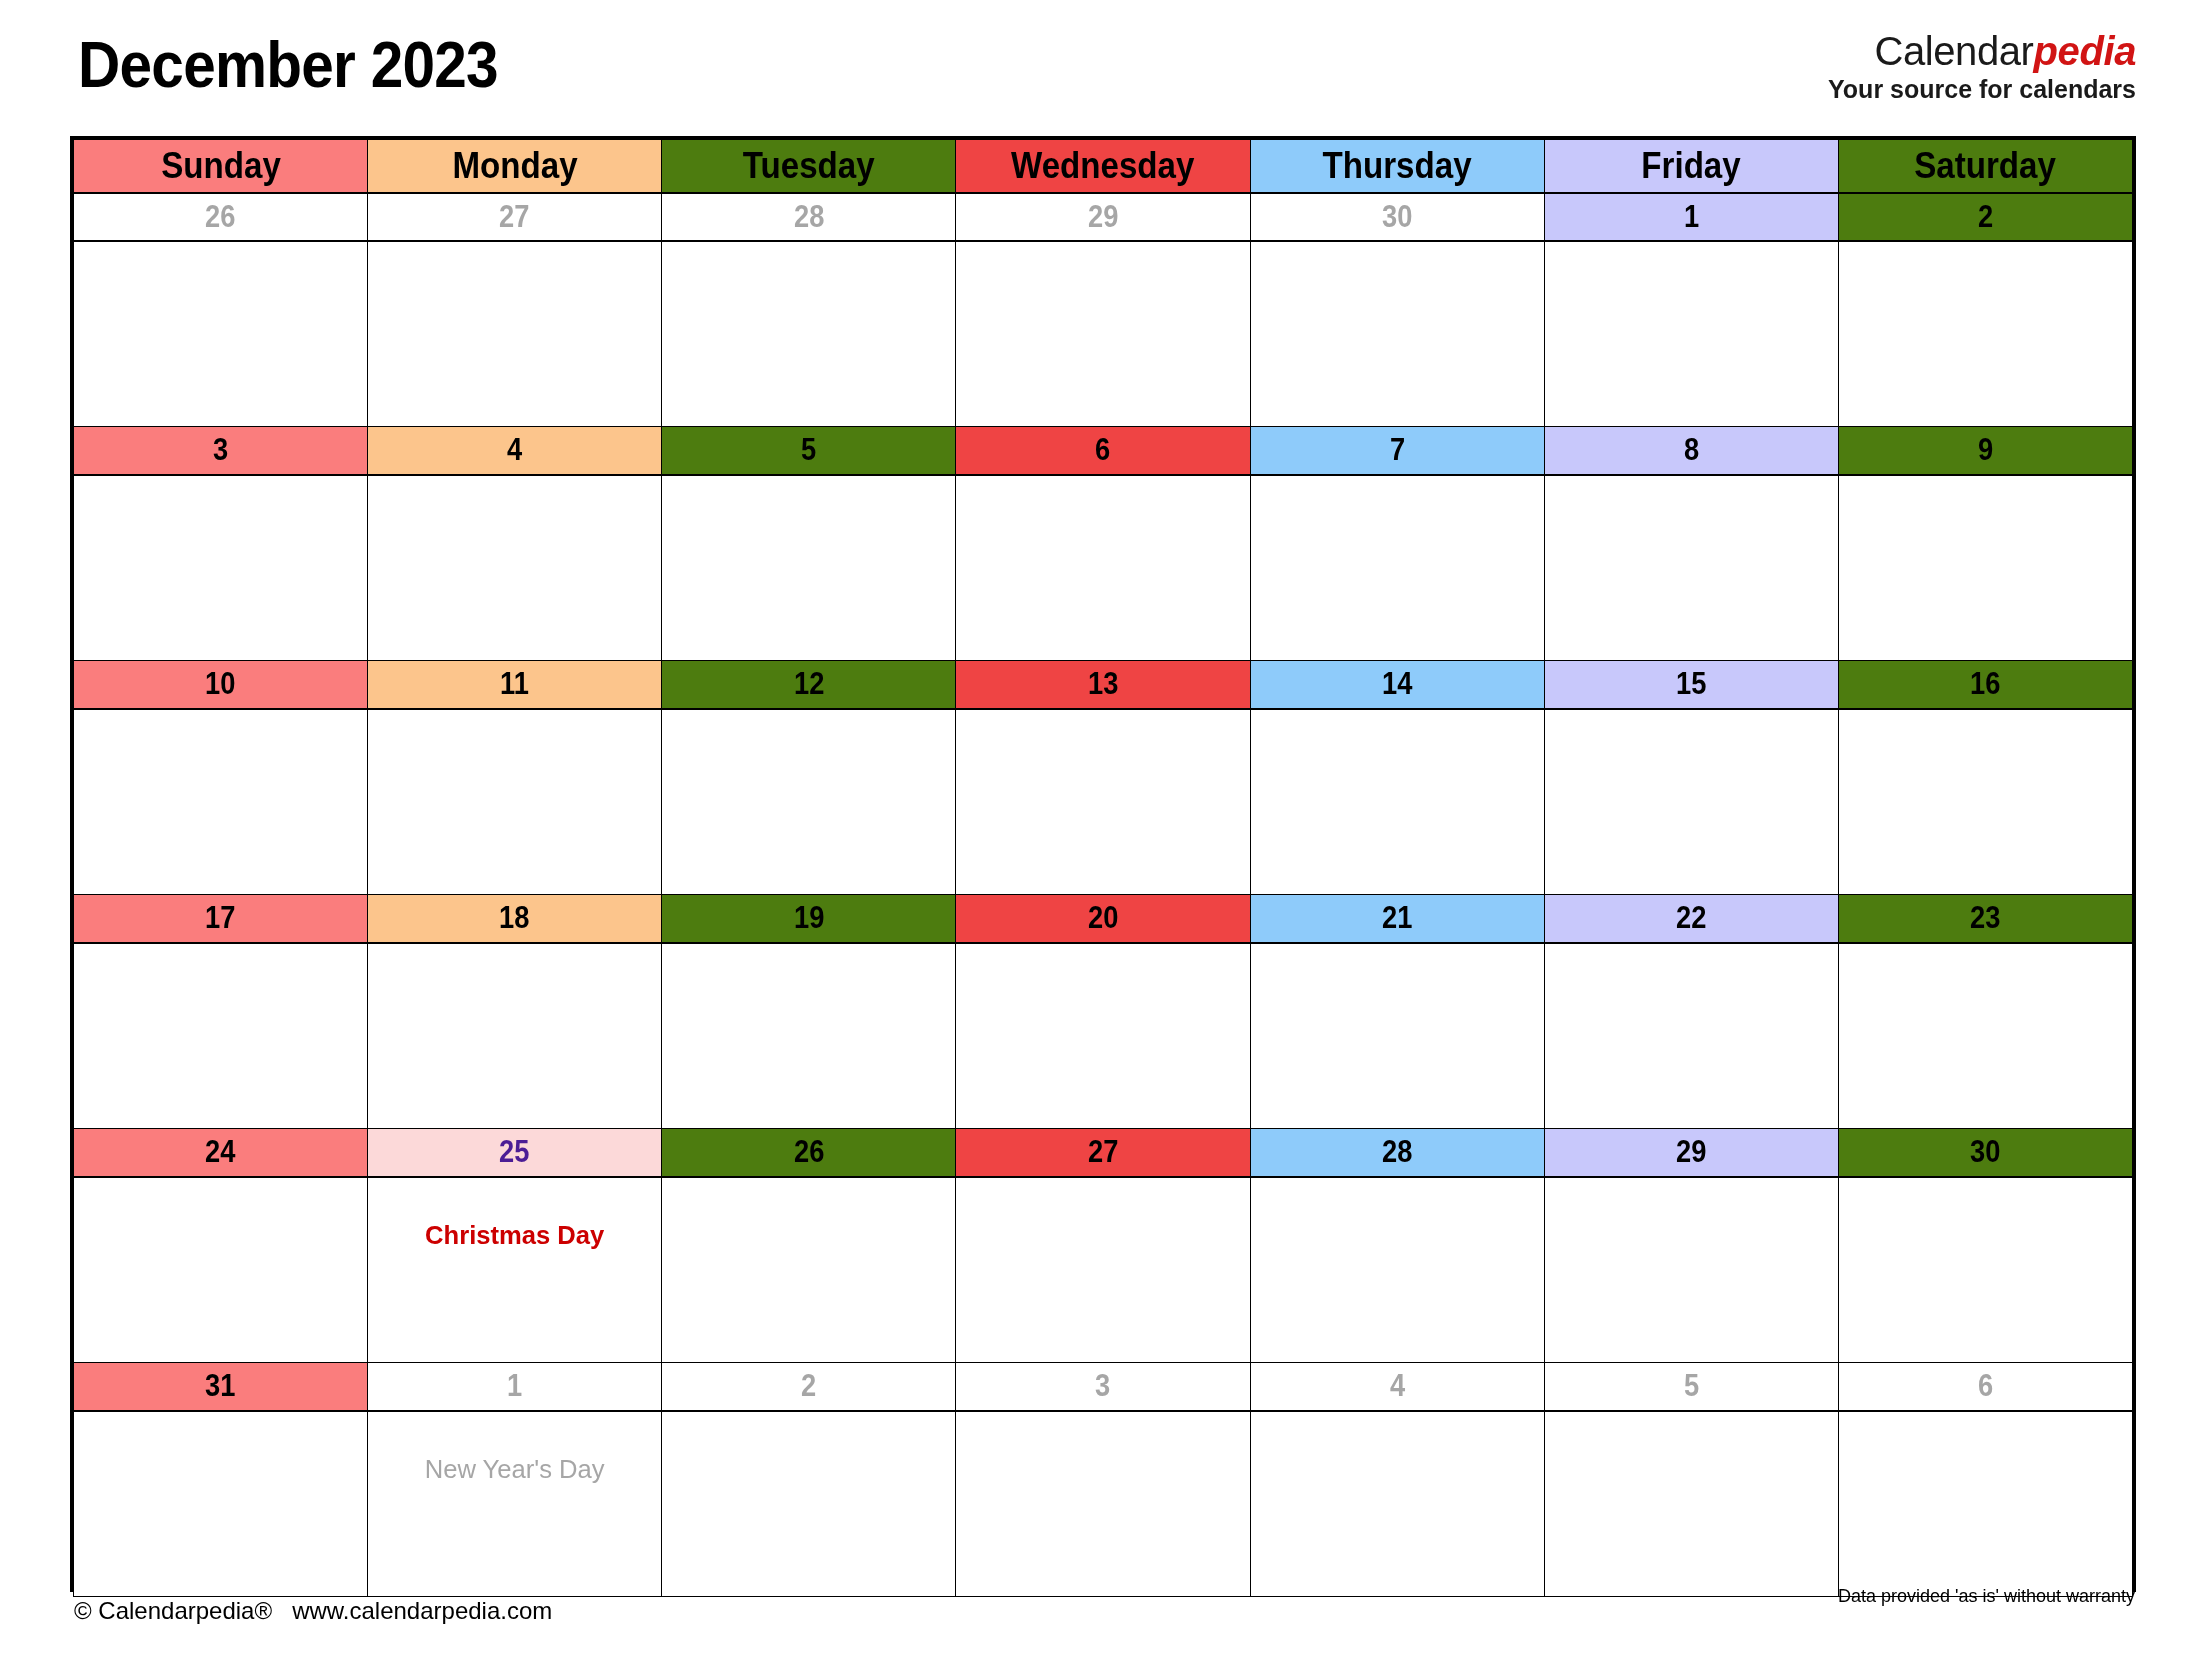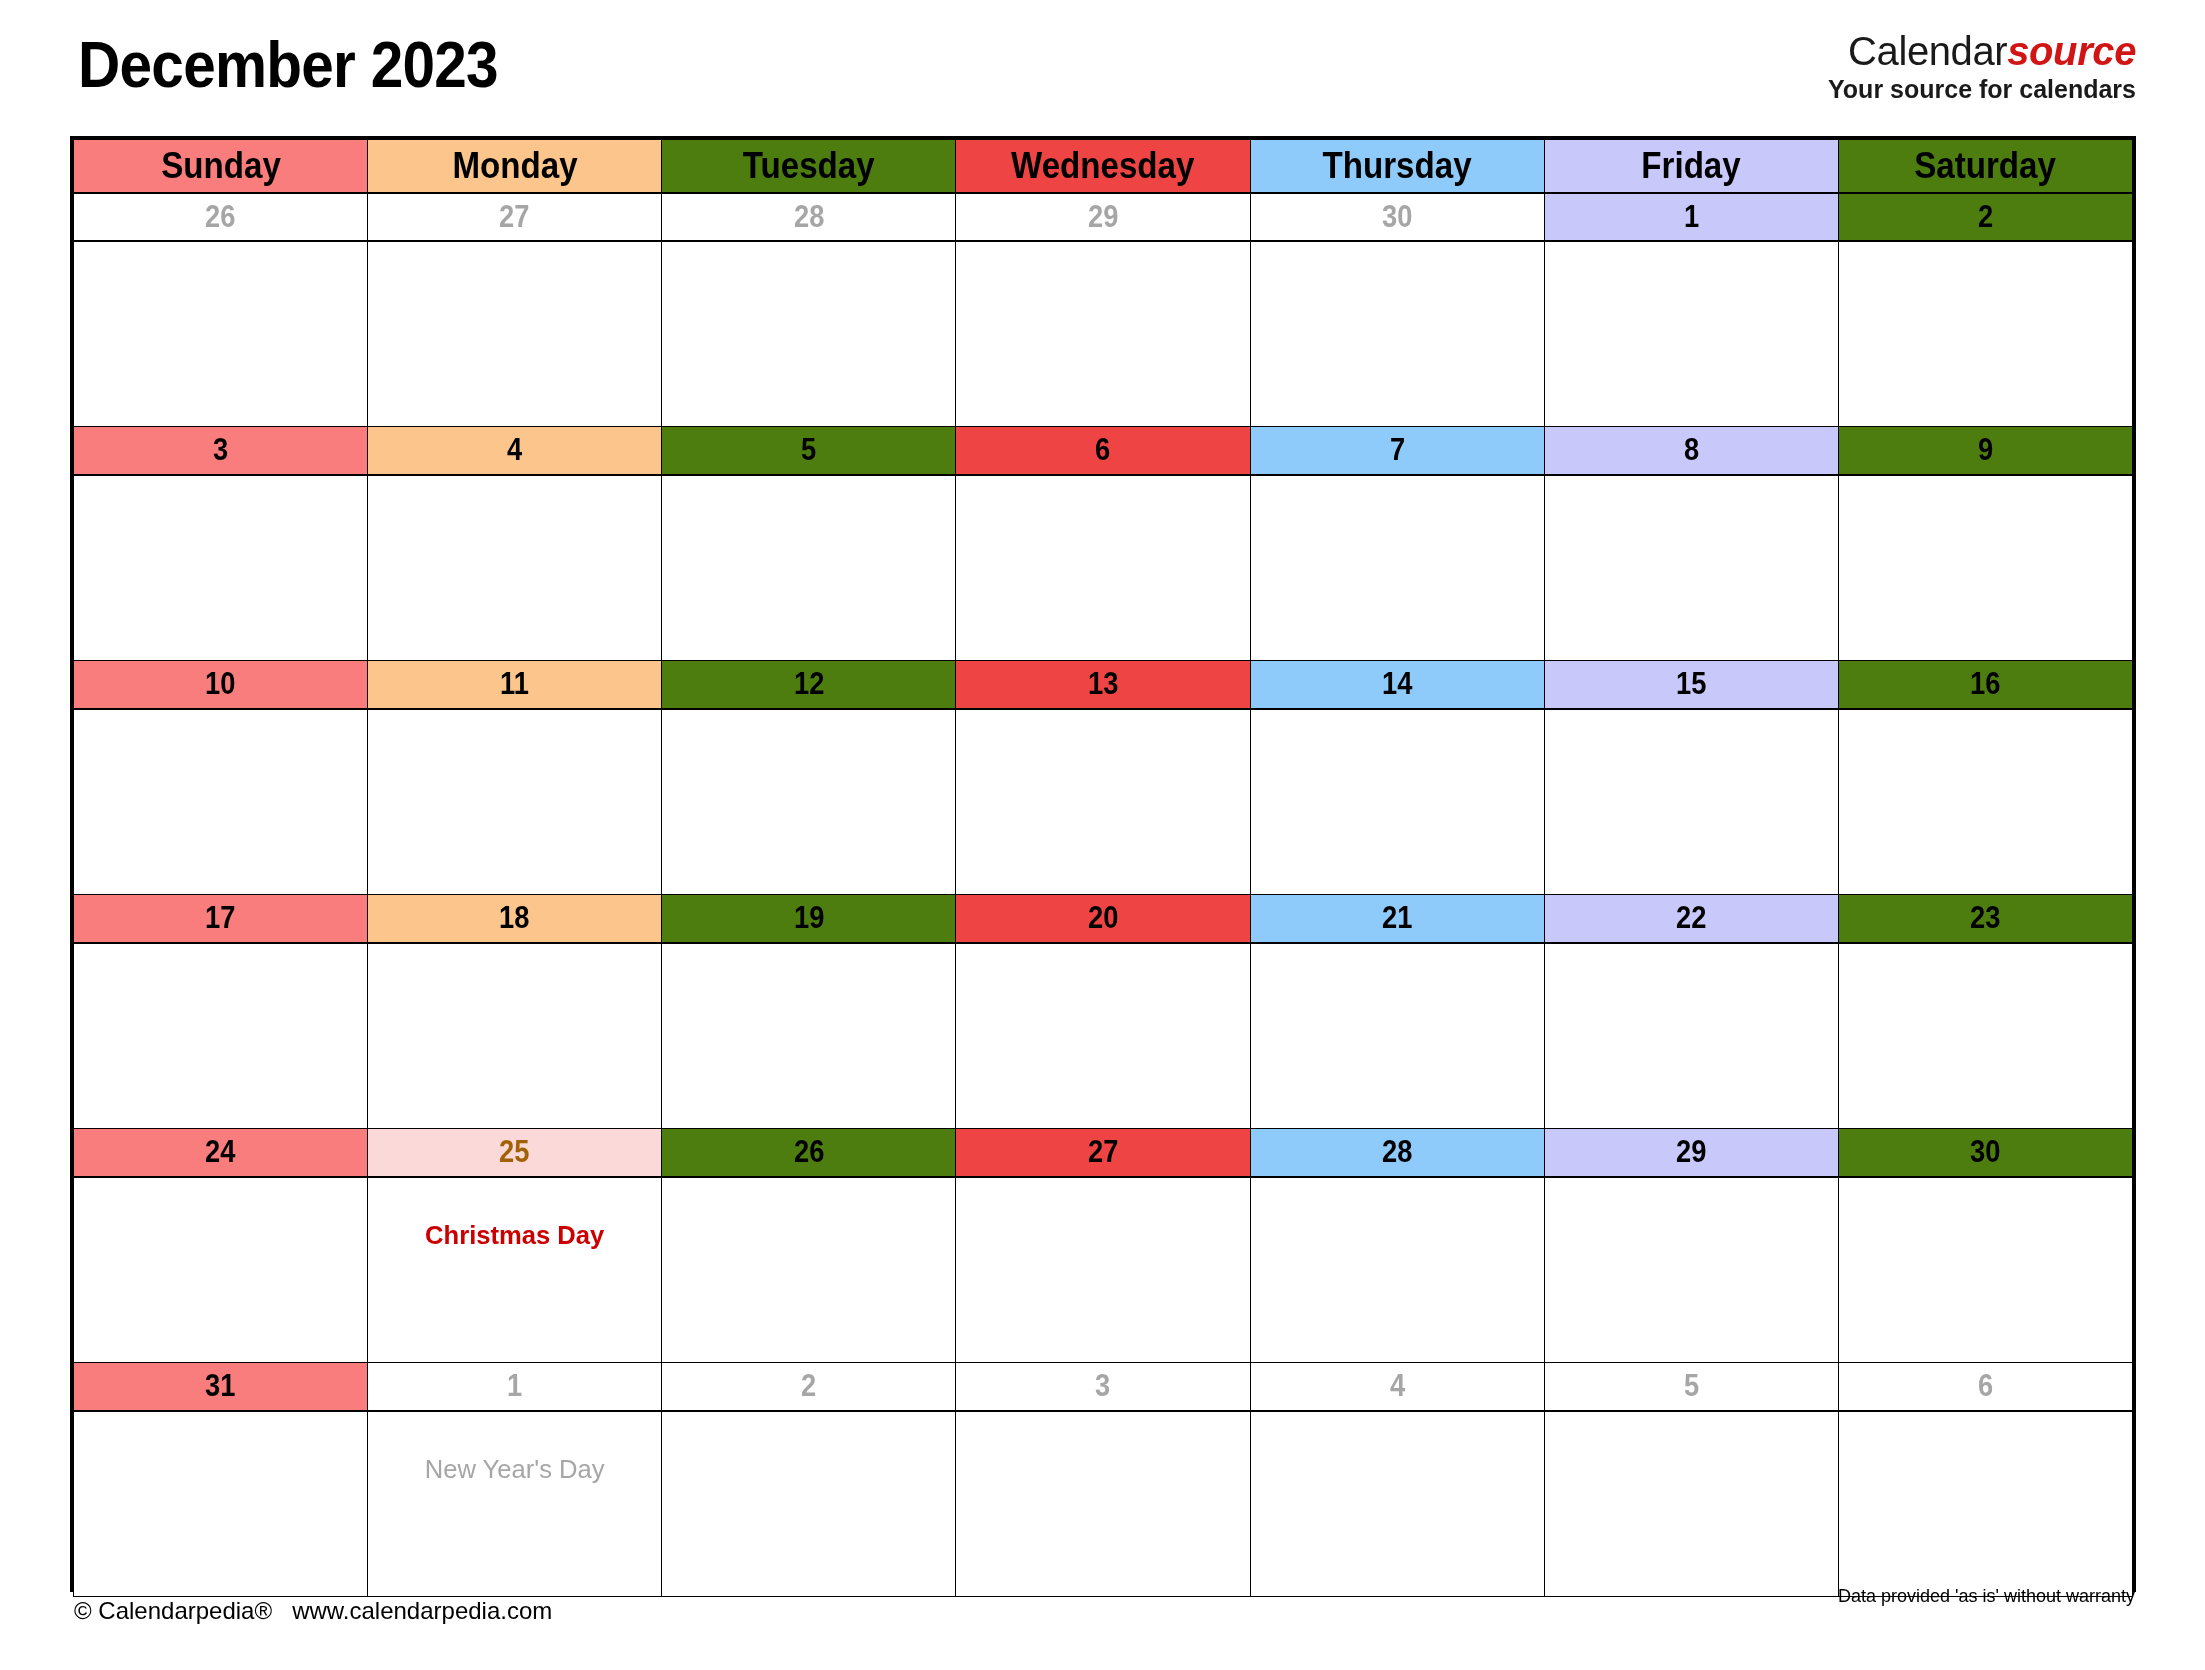--- a/index.html
+++ b/index.html
@@ -129,21 +129,21 @@
   }
   tr.date-row td span.daynum {
     display: inline-block;
     transform: scaleX(0.88);
   }
   tr.date-row td.out {
     background: #ffffff !important;
     color: #a6a6a6;
   }
   tr.date-row td.holiday {
-    color: #a16207;
+    color: #4c1d95;
     margin-top: 12px;
   }
 
   
   tr.note-row td {
     height: 186px;
     background: #ffffff;
     text-align: center;
     vertical-align: top;
     padding-top: 7.7px;
@@ -195,21 +195,21 @@
 </style>
 </head>
 <body>
 
 <div class="page">
 
   <div class="header">
     <div class="title">December 2023</div>
 
     <div class="brand">
-      <div class="brand-line1"><span>Calendar</span><span class="pedia">source</span></div>
+      <div class="brand-line1"><span>Calendar</span><span class="pedia">pedia</span></div>
       <div class="brand-line2">Your source for calendars</div>
     </div>
   </div>
 
   <div class="calendar">
     <table class="cal">
       <thead>
         <tr class="dow-row" id="dow-row">
 
         <th class="c-sun"><span class="dow-label">Sunday</span></th>

